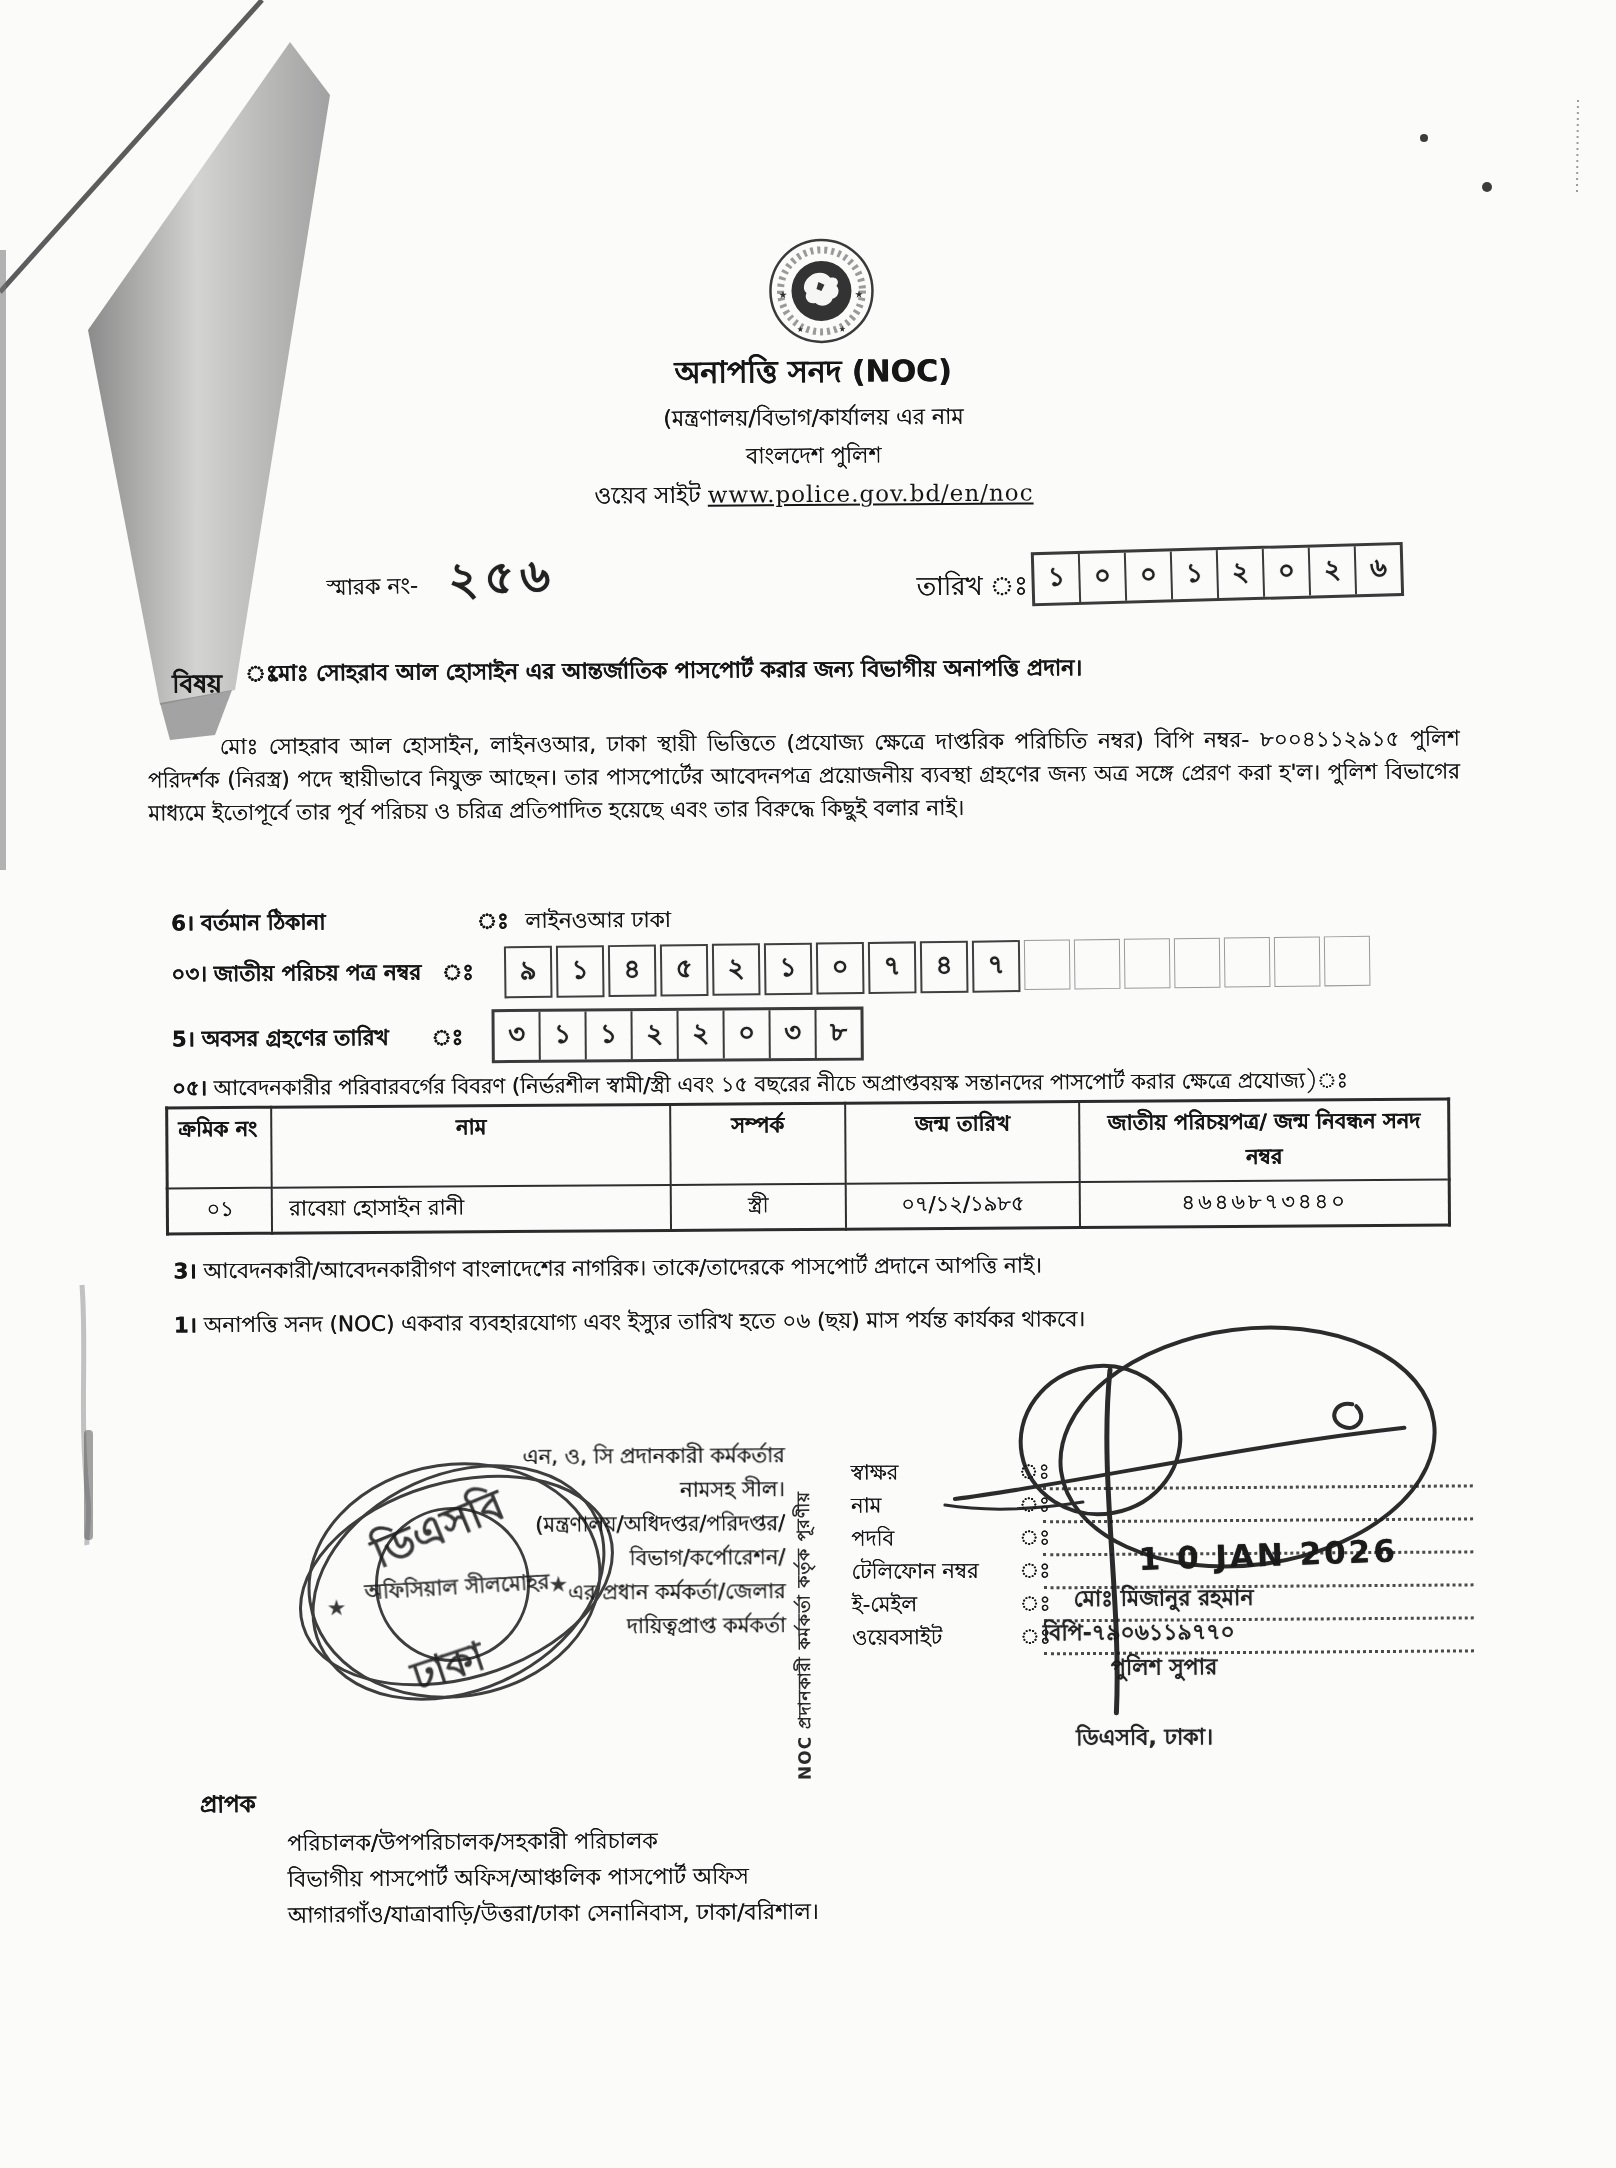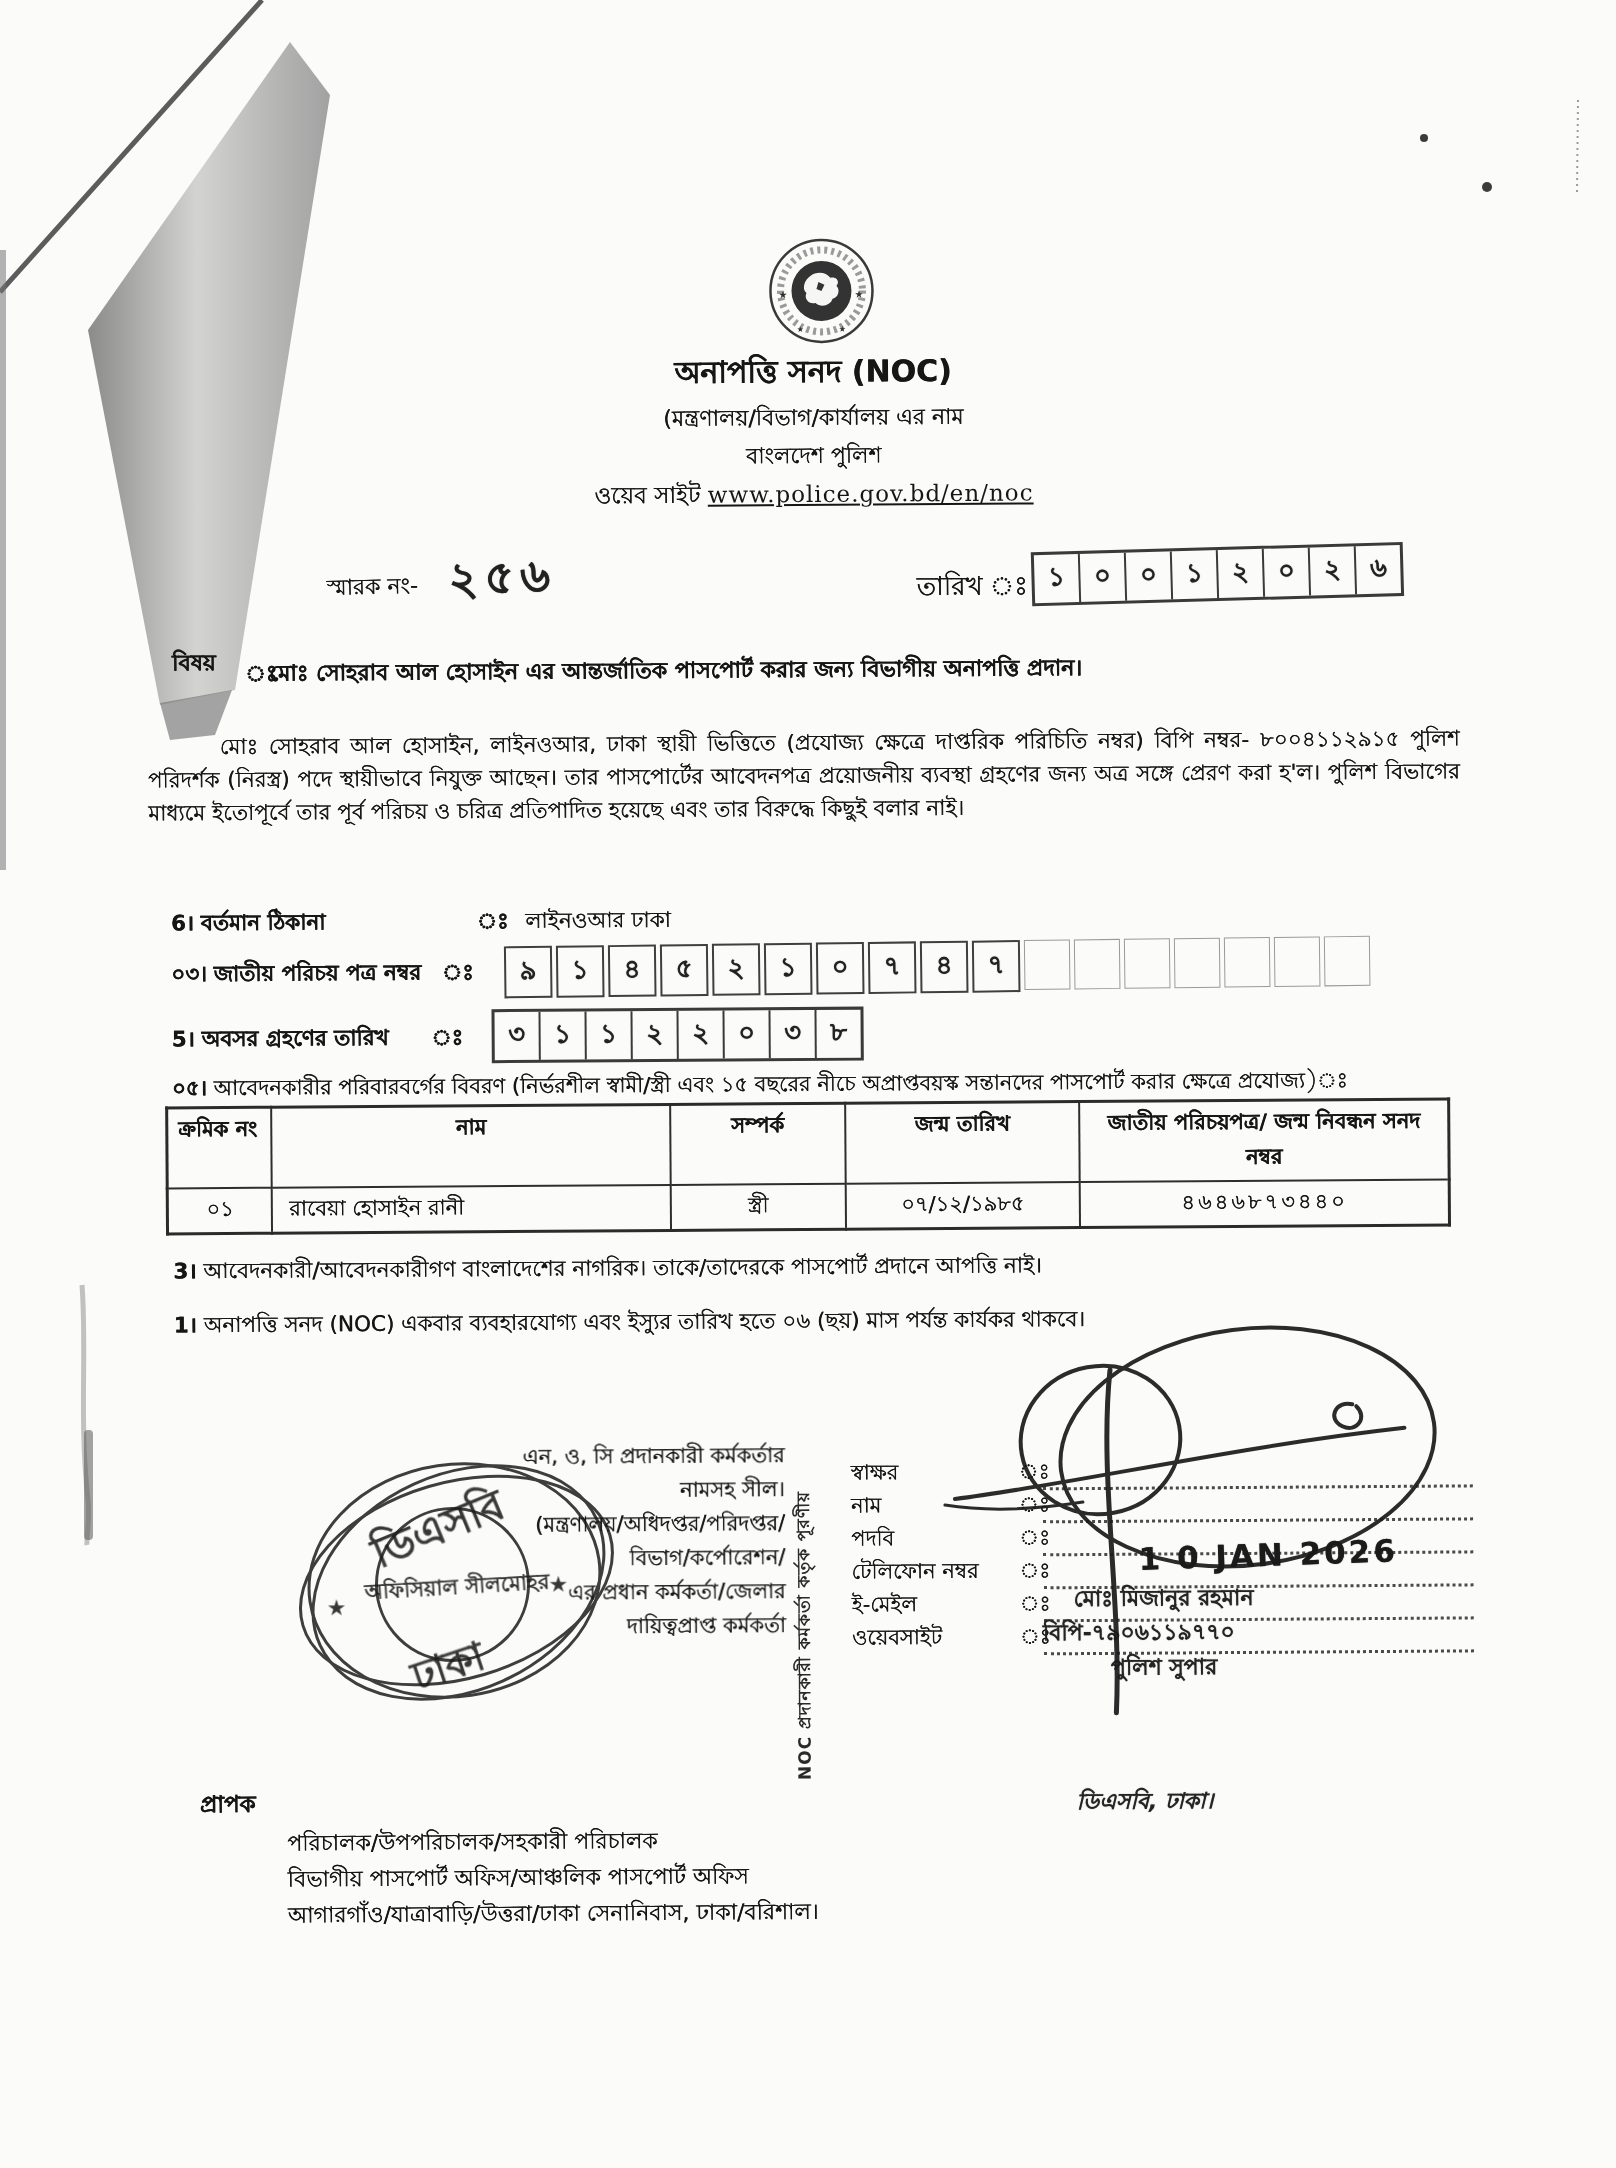--- a/index.html
+++ b/index.html
@@ -92,21 +92,21 @@
       <div class="box hand">১</div>
       <div class="box hand">০</div>
       <div class="box hand">০</div>
       <div class="box hand">১</div>
       <div class="box hand">২</div>
       <div class="box hand">০</div>
       <div class="box hand">২</div>
       <div class="box hand">৬</div>
     </div>
 
-    <div class="abs bn bold nowrap" style="left:175px;top:641px;font-size:22px;">বিষয়</div>
+    <div class="abs bn bold nowrap" style="left:175px;top:660px;font-size:25px;">বিষয়</div>
     <div class="abs bn bold nowrap" style="left:248px;top:652px;font-size:22px;">ঃ</div>
     <div class="abs bn bold" style="left:272px;top:652px;width:1190px;font-size:22px;">মোঃ সোহরাব আল হোসাইন এর আন্তর্জাতিক পাসপোর্ট করার জন্য বিভাগীয় অনাপত্তি প্রদান।</div>
 
     <div class="abs bn" style="left:150px;top:726px;width:1312px;font-size:21.5px;line-height:33px;text-align:justify;text-indent:72px;">মোঃ সোহরাব আল হোসাইন, লাইনওআর, ঢাকা স্থায়ী ভিত্তিতে (প্রযোজ্য ক্ষেত্রে দাপ্তরিক পরিচিতি নম্বর) বিপি নম্বর- ৮০০৪১১২৯১৫ পুলিশ পরিদর্শক (নিরস্ত্র) পদে স্থায়ীভাবে নিযুক্ত আছেন। তার পাসপোর্টের আবেদনপত্র প্রয়োজনীয় ব্যবস্থা গ্রহণের জন্য অত্র সঙ্গে প্রেরণ করা হ'ল। পুলিশ বিভাগের মাধ্যমে ইতোপূর্বে তার পূর্ব পরিচয় ও চরিত্র প্রতিপাদিত হয়েছে এবং তার বিরুদ্ধে কিছুই বলার নাই।</div>
 
     <div class="abs nowrap" style="left:172px;top:902px;font-size:21.5px;">
       <span class="bn bold">6।</span>
       <span class="bn bold">বর্তমান ঠিকানা</span>
     </div>
     <div class="abs nowrap" style="left:478px;top:902px;font-size:21.5px;">
@@ -252,21 +252,21 @@
       <span class="sig-colon bn">ঃ</span>
       <span class="dotline"></span>
     </div>
 
     <div class="stamped" style="left:1265px;top:1540px;">
       <span class="datestamp" style="display:inline-block;">1 0 JAN 2026</span>
     </div>
     <div class="stamped" style="left:1160px;top:1583px;">মোঃ মিজানুর রহমান</div>
     <div class="stamped" style="left:1135px;top:1617px;">বিপি-৭৯০৬১১৯৭৭০</div>
     <div class="stamped" style="left:1160px;top:1652px;">পুলিশ সুপার</div>
-    <div class="stamped" style="left:1140px;top:1786px;font-style:italic;">ডিএসবি, ঢাকা।</div>
+    <div class="stamped" style="left:1140px;top:1722px;">ডিএসবি, ঢাকা।</div>
 
     <svg class="abs" style="left:930px;top:1310px;" width="560" height="430" viewBox="0 0 560 430">
       <g stroke="#1a1a1a" fill="none" stroke-width="4" stroke-linecap="round" opacity="0.92">
         <ellipse cx="315" cy="140" rx="188" ry="118" transform="rotate(-7 315 140)"></ellipse>
         <ellipse cx="168" cy="132" rx="80" ry="74" transform="rotate(-10 168 132)"></ellipse>
         <path d="M178,62 C166,170 188,290 182,405" stroke-width="5"></path>
         <path d="M22,190 C140,176 300,140 472,122"></path>
         <path d="M420,98 c-16,-4 -26,14 -10,22 c14,7 26,-9 14,-20"></path>
         <path d="M12,196 C60,204 110,200 150,194" stroke-width="3"></path>
       </g>

